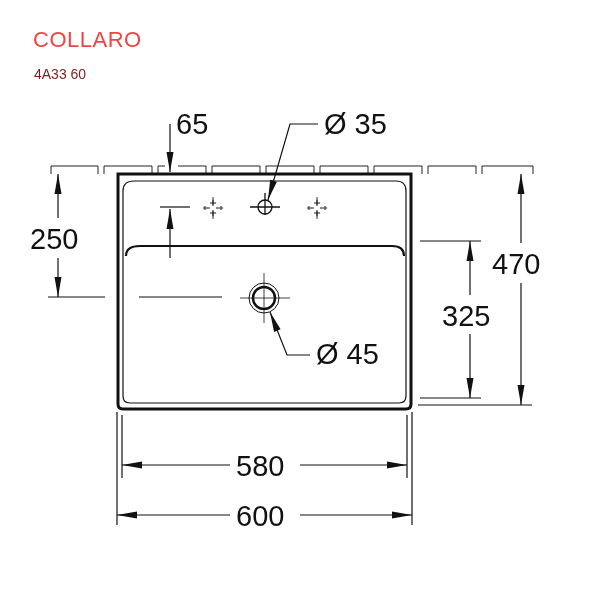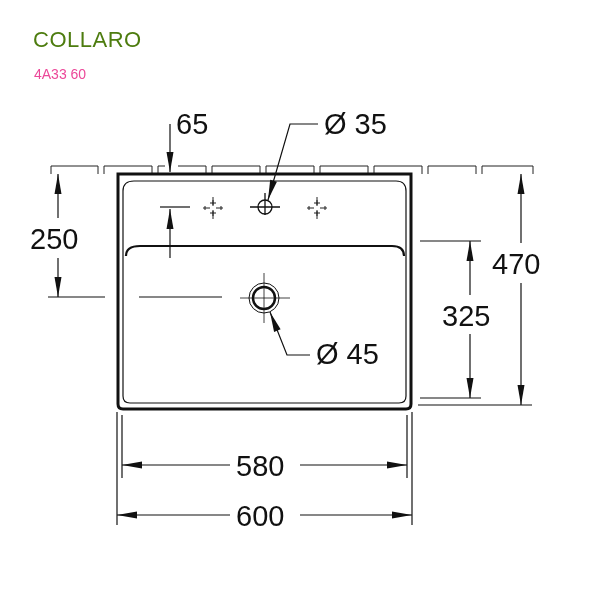--- a/index.html
+++ b/index.html
@@ -1,18 +1,18 @@
 <!DOCTYPE html>
 <html><head>
 <meta charset="utf-8">
 <style>
   html, body { margin:0; padding:0; background:#ffffff; }
   body { width:600px; height:600px; position:relative; overflow:hidden; font-family:"Liberation Sans", sans-serif; }
-  .title { position:absolute; left:33px; top:27px; font-size:22px; color:#4d7c0f; letter-spacing:0.5px; }
-  .code { position:absolute; left:34px; top:66px; font-size:14px; color:#ec4899; }
+  .title { position:absolute; left:33px; top:27px; font-size:22px; color:#ef4444; letter-spacing:0.5px; }
+  .code { position:absolute; left:34px; top:66px; font-size:14px; color:#7f1d1d; }
   svg { position:absolute; left:0; top:0; }
   .dim { font-family:"Liberation Sans", sans-serif; font-size:29px; fill:#111; }
 </style>
 </head>
 <body>
 
 <div class="title">COLLARO</div>
 <div class="code">4A33 60</div>
 
 <svg width="600" height="600" viewBox="0 0 600 600">

